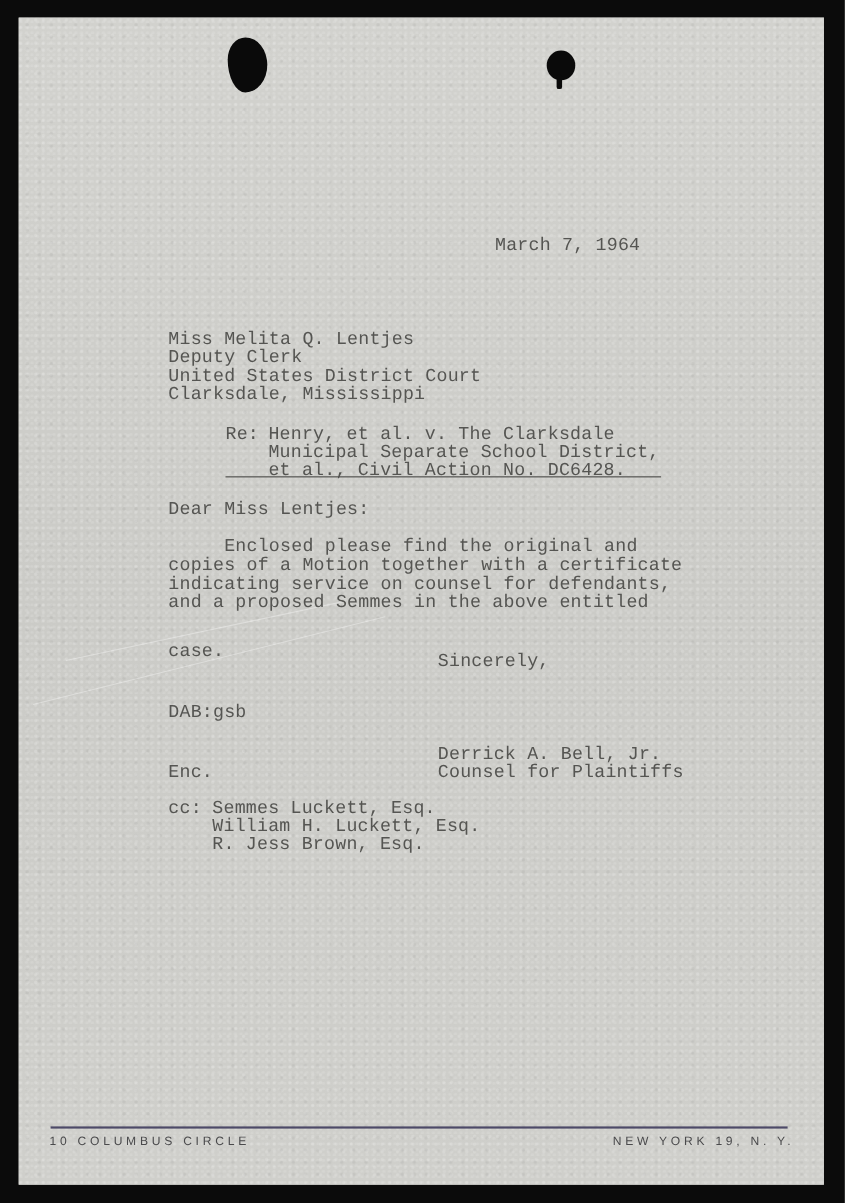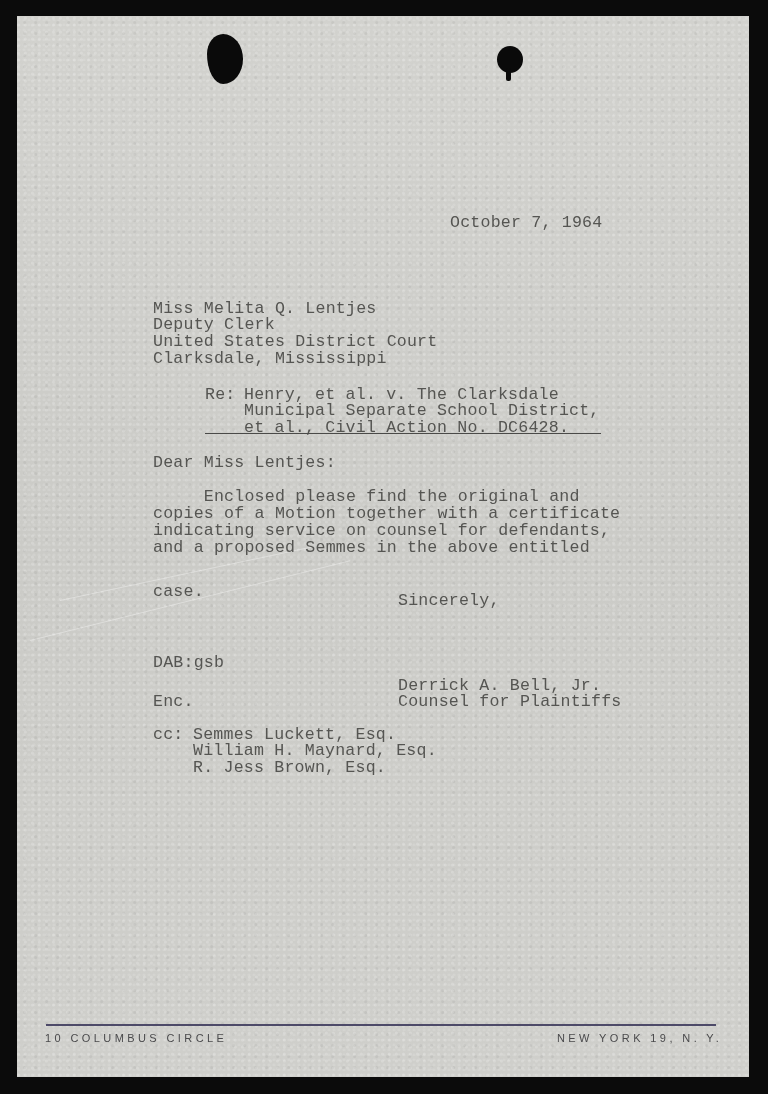--- a/index.html
+++ b/index.html
@@ -79,21 +79,21 @@
 
 <div class="paper"></div>
 
 <div class="hole hole-left"></div>
 <div class="hole hole-right"></div>
 <div class="hole-right-tail"></div>
 
 <div class="crease" style="left:30px; top:640px; width:330px; transform:rotate(-14deg);"></div>
 <div class="crease" style="left:60px; top:600px; width:260px; transform:rotate(-12deg);"></div>
 
-<div class="tw" style="left:450px; top:214px;">October 7, 1964</div>
+<div class="tw" style="left:450px; top:214px;">March 7, 1964</div>
 
 <div class="tw" style="left:153px; top:300px;text-align:right;">Miss Melita Q. Lentjes</div>
 <div class="tw" style="left:153px; top:316px;">Deputy Clerk</div>
 <div class="tw" style="left:153px; top:333px;">United States District Court</div>
 <div class="tw" style="left:153px; top:350px;">Clarksdale, Mississippi</div>
 
 <div class="tw" style="left:205px; top:386px;">Re:</div>
 <div class="tw" style="left:244px; top:386px;text-align:right;">Henry, et al. v. The Clarksdale</div>
 <div class="tw" style="left:244px; top:402px;">Municipal Separate School District,</div>
 <div class="tw" style="left:244px; top:419px;text-align:center;">et al., Civil Action No. DC6428.</div>
@@ -102,25 +102,25 @@
 <div class="tw" style="left:153px; top:454px;">Dear Miss Lentjes:</div>
 
 <div class="tw" style="left:153px; top:488px;">     Enclosed please find the original and</div>
 <div class="tw" style="left:153px; top:505px;">copies of a Motion together with a certificate</div>
 <div class="tw" style="left:153px; top:522px;">indicating service on counsel for defendants,</div>
 <div class="tw" style="left:153px; top:539px;">and a proposed Semmes in the above entitled</div>
 <div class="tw" style="left:153px; top:556px;margin-top:27px;">case.</div>
 
 <div class="tw" style="left:398px; top:592px;">Sincerely,</div>
 
-<div class="tw" style="left:153px; top:654px;text-align:right;">DAB:gsb</div>
+<div class="tw" style="left:153px; top:639px;text-align:right;">DAB:gsb</div>
 <div class="tw" style="left:153px; top:693px;">Enc.</div>
 <div class="tw" style="left:398px; top:677px;">Derrick A. Bell, Jr.</div>
 <div class="tw" style="left:398px; top:693px;">Counsel for Plaintiffs</div>
 
 <div class="tw" style="left:153px; top:726px;">cc:</div>
 <div class="tw" style="left:193px; top:726px;">Semmes Luckett, Esq.</div>
-<div class="tw" style="left:193px; top:742px;">William H. Maynard, Esq.</div>
+<div class="tw" style="left:193px; top:742px;">William H. Luckett, Esq.</div>
 <div class="tw" style="left:193px; top:759px;">R. Jess Brown, Esq.</div>
 
 <div class="footer-rule"></div>
 <div class="footer-text" style="left:45px;">10 COLUMBUS CIRCLE</div>
 <div class="footer-text" style="left:525px;padding-left:32px;">NEW YORK 19, N. Y.</div>
 
 </body></html>

